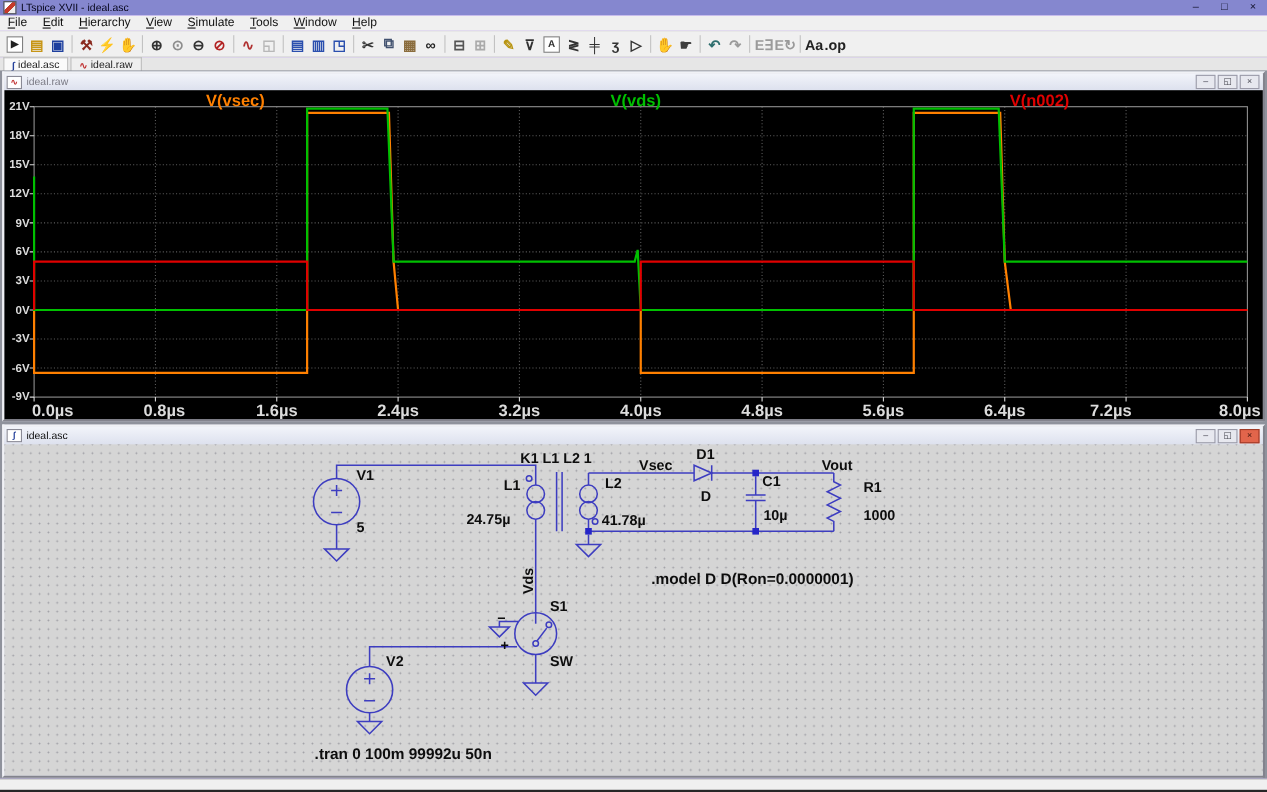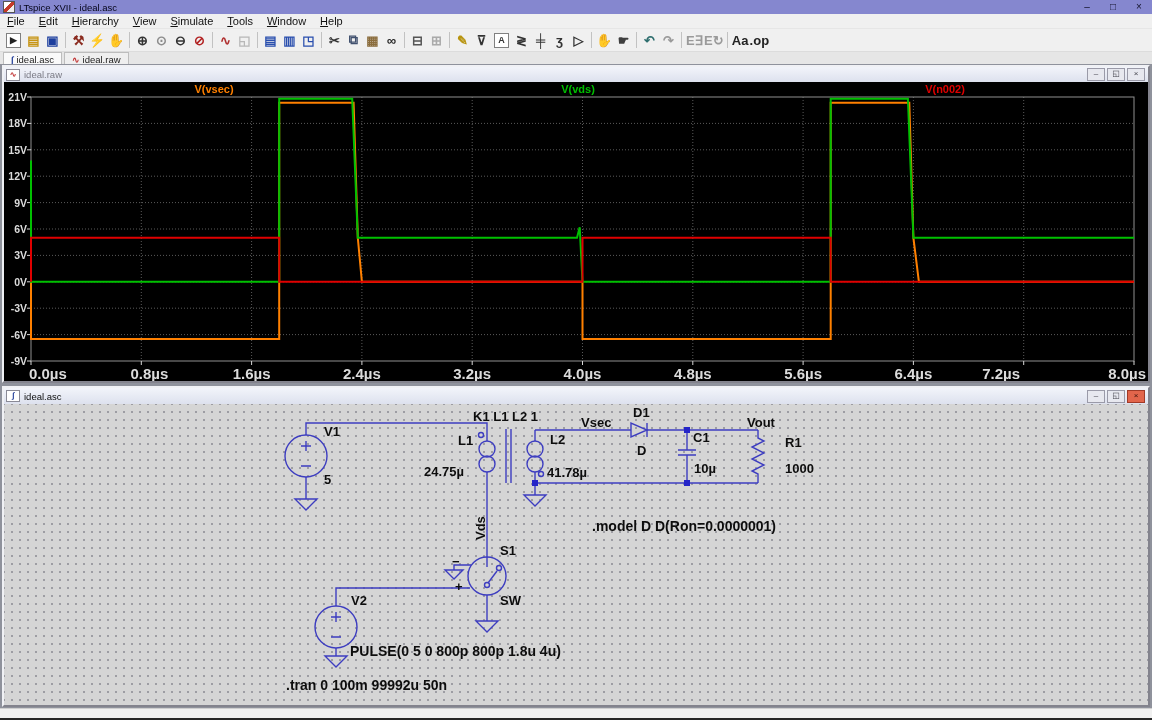--- a/index.html
+++ b/index.html
@@ -33,21 +33,21 @@
   #win-asc .child-titlebar{height:16px;}
   #win-raw .child-title{color:#7b7b85;}
   #win-asc .child-title{color:#0c0c0c;}
   .doc-icon{width:12px;height:10px;background:#fff;border:1px solid #8a8a96;font-size:8px;font-weight:bold;line-height:9px;text-align:center;}
   .cbtns{margin-left:auto;display:flex;gap:2px;padding-right:1px;}
   .cbtn{width:16px;height:11px;background:#e7e8ef;border:1px solid #9a9aa8;font-size:8px;line-height:10px;text-align:center;color:#44444e;}
   .cbtn.close-red{background:#e2654b;border-color:#a03a27;color:#38110a;}
 
   
   .plot-client{position:relative;height:299px;background:#000;overflow:hidden;}
-  .trace-label{position:absolute;top:1px;width:80px;text-align:center;font-size:11px;font-weight:bold;}
+  .trace-label{position:absolute;top:1px;width:80px;text-align:center;font-size:15px;font-weight:bold;}
   .ylabel{position:absolute;left:0;width:23px;text-align:right;font-size:10.5px;font-weight:bold;color:#dcdcdc;}
   .xlabel{position:absolute;font-size:15px;font-weight:bold;color:#dcdcdc;}
 
   
   .schematic-client{position:relative;height:301px;background-color:#d5d5d5;overflow:hidden;
     background-image:radial-gradient(circle,#9d9da3 0.8px,transparent 0.95px);
     background-size:8px 8px;background-position:4px 4px;}
   .slabel{position:absolute;font-size:13px;font-weight:bold;color:#0d0d0d;white-space:nowrap;}
   .slabel.dir{font-size:14px;}
   .slabel.rot{transform:rotate(-90deg);transform-origin:0 0;}
@@ -218,21 +218,21 @@
           <div class="ylabel" style="top: 273px;">-9V</div>
           <div class="xlabel" style="top: 283px; width: 54px; left: 25px; text-align: left;">0.0µs</div>
           <div class="xlabel" style="top: 283px; width: 54px; left: 110.3px; text-align: right;">0.8µs</div>
           <div class="xlabel" style="top: 283px; width: 54px; left: 220.6px; text-align: center;">1.6µs</div>
           <div class="xlabel" style="top: 283px; width: 54px; left: 330.9px; text-align: center;">2.4µs</div>
           <div class="xlabel" style="top: 283px; width: 54px; left: 441.2px; text-align: center;">3.2µs</div>
           <div class="xlabel" style="top: 283px; width: 54px; left: 551.5px; text-align: center;">4.0µs</div>
           <div class="xlabel" style="top: 283px; width: 54px; left: 661.8px; text-align: center;">4.8µs</div>
           <div class="xlabel" style="top: 283px; width: 54px; left: 772.1px; text-align: center;">5.6µs</div>
           <div class="xlabel" style="top: 283px; width: 54px; left: 882.4px; text-align: center;">6.4µs</div>
-          <div class="xlabel" style="top: 283px; width: 54px; left: 962px; text-align: right;">7.2µs</div>
+          <div class="xlabel" style="top: 283px; width: 54px; left: 987px; text-align: left;">7.2µs</div>
           <div class="xlabel" style="top: 283px; width: 54px; left: 1088px; text-align: right;">8.0µs</div>
         </div>
     </div>
 
     <div class="child" id="win-asc">
       <div class="child-titlebar">
         <span class="doc-icon" style="color:#24409a;">∫</span>
         <span class="child-title">ideal.asc</span>
         <span class="cbtns">
           <span class="cbtn">–</span>
@@ -331,21 +331,20 @@
         <div class="slabel" style="left:690px;top:57px;">10µ</div>
         <div class="slabel" style="left:743px;top:11px;">Vout</div>
         <div class="slabel" style="left:781px;top:31px;">R1</div>
         <div class="slabel" style="left:781px;top:57px;">1000</div>
         <div class="slabel rot" style="left:469px;top:136px;">Vds</div>
         <div class="slabel" style="left:496px;top:139px;">S1</div>
         <div class="slabel" style="left:496px;top:189px;">SW</div>
         <div class="slabel sign" style="left:448px;top:150px;">−</div>
         <div class="slabel sign" style="left:451px;top:175px;">+</div>
         <div class="slabel" style="left:347px;top:189px;">V2</div>
-        <div class="slabel dir" style="left:346px;top:239px;">PULSE(0 5 0 800p 800p 1.8u 4u)</div>
         <div class="slabel dir" style="left:588px;top:114px;">.model D D(Ron=0.0000001)</div>
         <div class="slabel dir" style="left:282px;top:273px;">.tran 0 100m 99992u 50n</div>
       </div>
     </div>
   </div>
 
   <div class="statusbar"></div>
   <div class="taskbar-edge"></div>
 </div>
 

